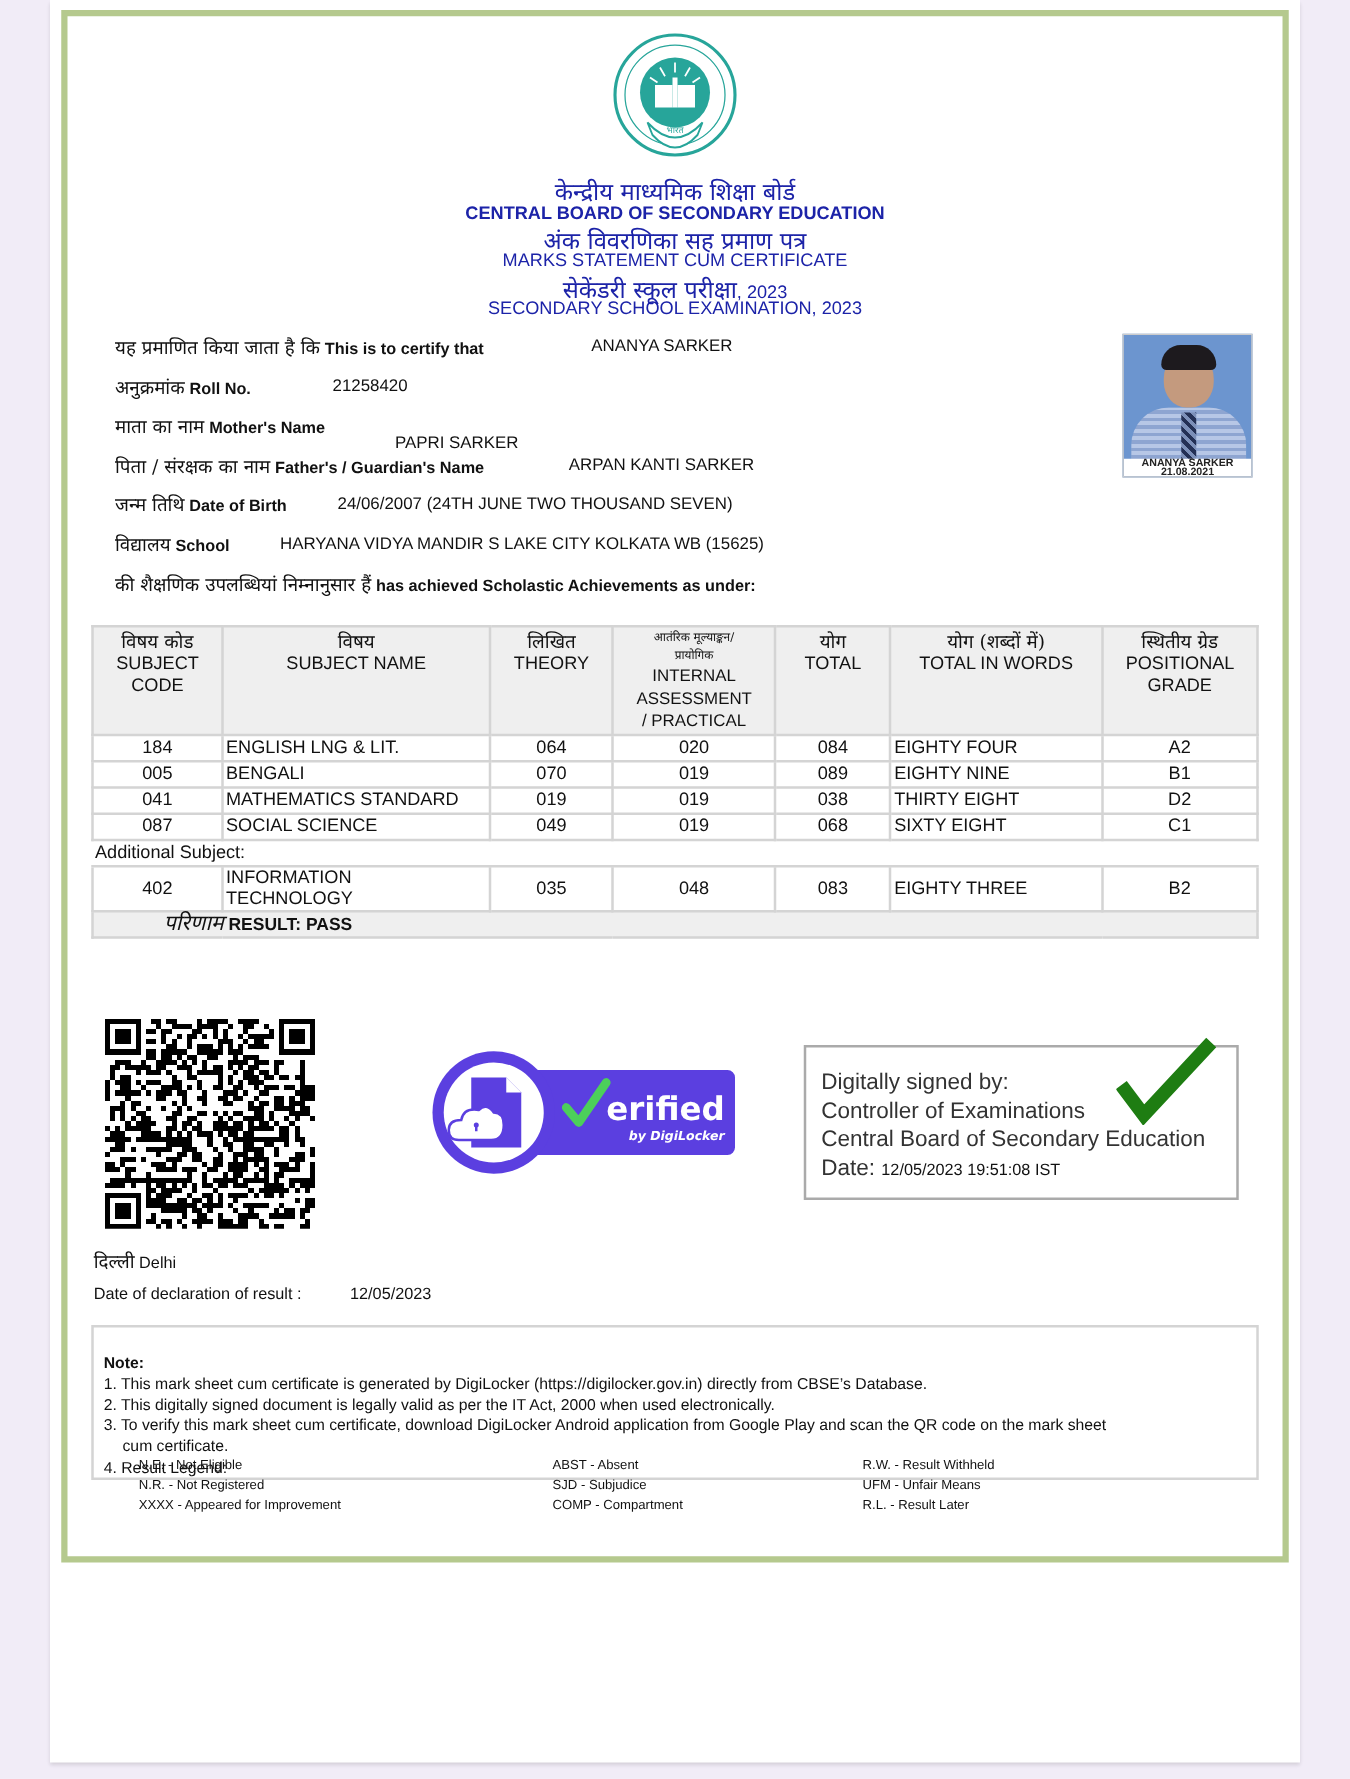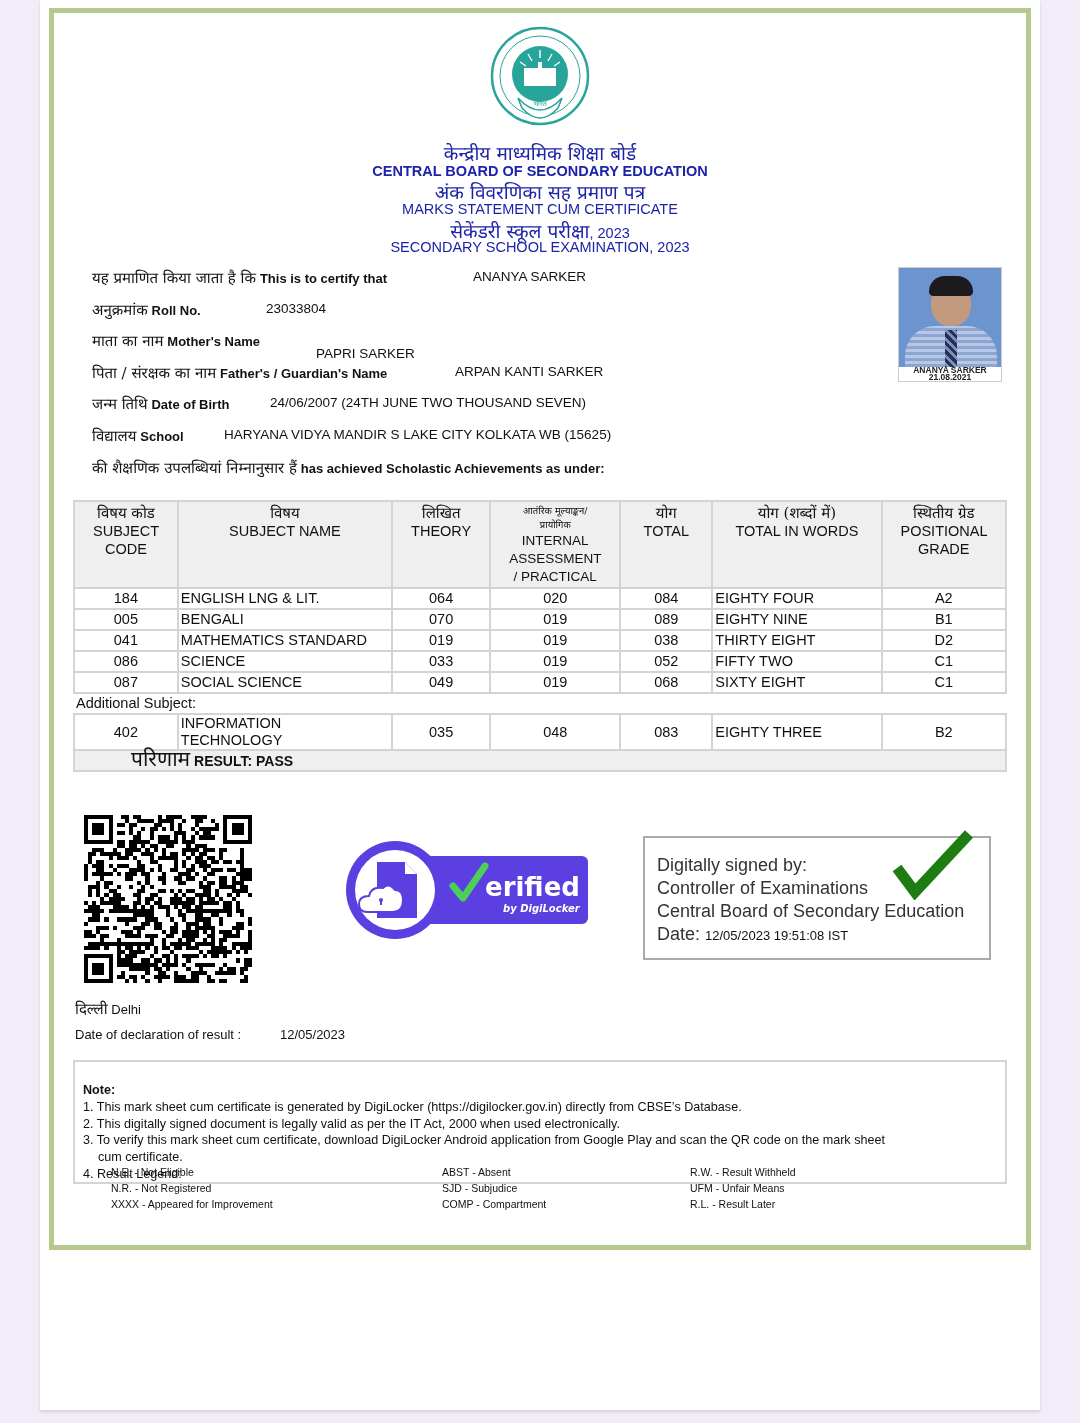--- a/index.html
+++ b/index.html
@@ -25,21 +25,21 @@
   table.marks { position: absolute; left: 73px; top: 500px; width: 934px; border-collapse: collapse; font-size: 14.5px; }
   table.marks td, table.marks th { border: 2px solid #d4d4d4; padding: 0 18px; }
   table.marks thead th { background: #efefef; font-weight: normal; vertical-align: top; text-align: center; line-height: 18px; padding-top: 2px; }
   table.marks thead .hi { font-family: "DejaVu Serif", serif; font-size: 15px; display: block; }
   table.marks thead .hi.sm { font-size: 9.5px; line-height: 14px; }
   table.marks tbody td { height: 21px; line-height: 17px; }
   .c { text-align: center; }
   .l { text-align: left; padding-left: 2px !important; margin-top: 46px; }
   tr.addl td { border-left: none; border-right: none; background: #fff; }
   tr.result td { background: #efefef; height: 50px; font-weight: bold; font-size: 14px; padding-left: 56px; }
-  tr.result .hi { font-family: "DejaVu Serif", serif; font-size: 21px; font-weight: normal; }
+  tr.result .hi { font-family: "DejaVu Serif", serif; font-size: 17px; font-weight: normal; font-style: italic; }
   .qr { position: absolute; left: 84px; top: 815px; width: 168px; height: 168px; background: #fff; }
   .badge { position: absolute; left: 345px; top: 840px; width: 245px; height: 100px; }
   .sign { position: absolute; left: 643px; top: 836px; width: 348px; height: 124px; border: 2px solid #aaa; background: #fff; padding: 16px 0 0 12px; font-size: 18px; line-height: 23px; color: #333; }
   .sign .date-val { font-size: 13px; color: #111; }
   .sign .tick { position: absolute; left: 248px; top: -8px; width: 80px; height: 70px; }
   .place { position: absolute; left: 75px; top: 998px; font-size: 13px; }
   .place .hi { font-family: "DejaVu Serif", serif; font-size: 15px; }
   .decl { position: absolute; left: 75px; top: 1027px; font-size: 13px; }
   .decl .v { position: absolute; left: 205px; top: 0; white-space: nowrap; }
   .note { position: absolute; left: 73px; top: 1060px; width: 934px; height: 124px; border: 2px solid #d4d4d4; padding: 20px 8px; font-size: 12.6px; line-height: 16.8px; }
@@ -78,21 +78,21 @@
 <div class="hdr en" style="top:201px;">MARKS STATEMENT CUM CERTIFICATE</div>
 <div class="hdr hi" style="top:218px;"><span>सेकेंडरी स्कूल परीक्षा</span><span style="font-family:'Liberation Sans',sans-serif;font-size:14.5px;">, 2023</span></div>
 <div class="hdr en" style="top:239px;">SECONDARY SCHOOL EXAMINATION, 2023</div>
 
 <div class="row" style="top:267px;">
   <span class="hi">यह प्रमाणित किया जाता है कि</span> <span class="lbl">This is to certify that</span>
   <span class="val" style="left:381px;top:2px;">ANANYA SARKER</span>
 </div>
 <div class="row" style="top:299px;">
   <span class="hi">अनुक्रमांक</span> <span class="lbl">Roll No.</span>
-  <span class="val" style="left:174px;top:2px;">23033804</span>
+  <span class="val" style="left:174px;top:2px;">21258420</span>
 </div>
 <div class="row" style="top:330px;">
   <span class="hi">माता का नाम</span> <span class="lbl">Mother's Name</span>
   <span class="val" style="left:224px;top:16px;">PAPRI SARKER</span>
 </div>
 <div class="row" style="top:362px;">
   <span class="hi">पिता / संरक्षक का नाम</span> <span class="lbl">Father's / Guardian's Name</span>
   <span class="val" style="left:363px;top:2px;">ARPAN KANTI SARKER</span>
 </div>
 <div class="row" style="top:393px;">
@@ -161,29 +161,20 @@
       <tr>
         <td class="c">041</td>
         <td class="l">MATHEMATICS STANDARD</td>
         <td class="c">019</td>
         <td class="c">019</td>
         <td class="c">038</td>
         <td class="l">THIRTY EIGHT</td>
         <td class="c">D2</td>
       </tr>
       <tr>
-        <td class="c">086</td>
-        <td class="l">SCIENCE</td>
-        <td class="c">033</td>
-        <td class="c">019</td>
-        <td class="c">052</td>
-        <td class="l">FIFTY TWO</td>
-        <td class="c">C1</td>
-      </tr>
-      <tr>
         <td class="c">087</td>
         <td class="l">SOCIAL SCIENCE</td>
         <td class="c">049</td>
         <td class="c">019</td>
         <td class="c">068</td>
         <td class="l">SIXTY EIGHT</td>
         <td class="c">C1</td>
       </tr>
       <tr class="addl">
         <td colspan="7" class="l">Additional Subject:</td>

